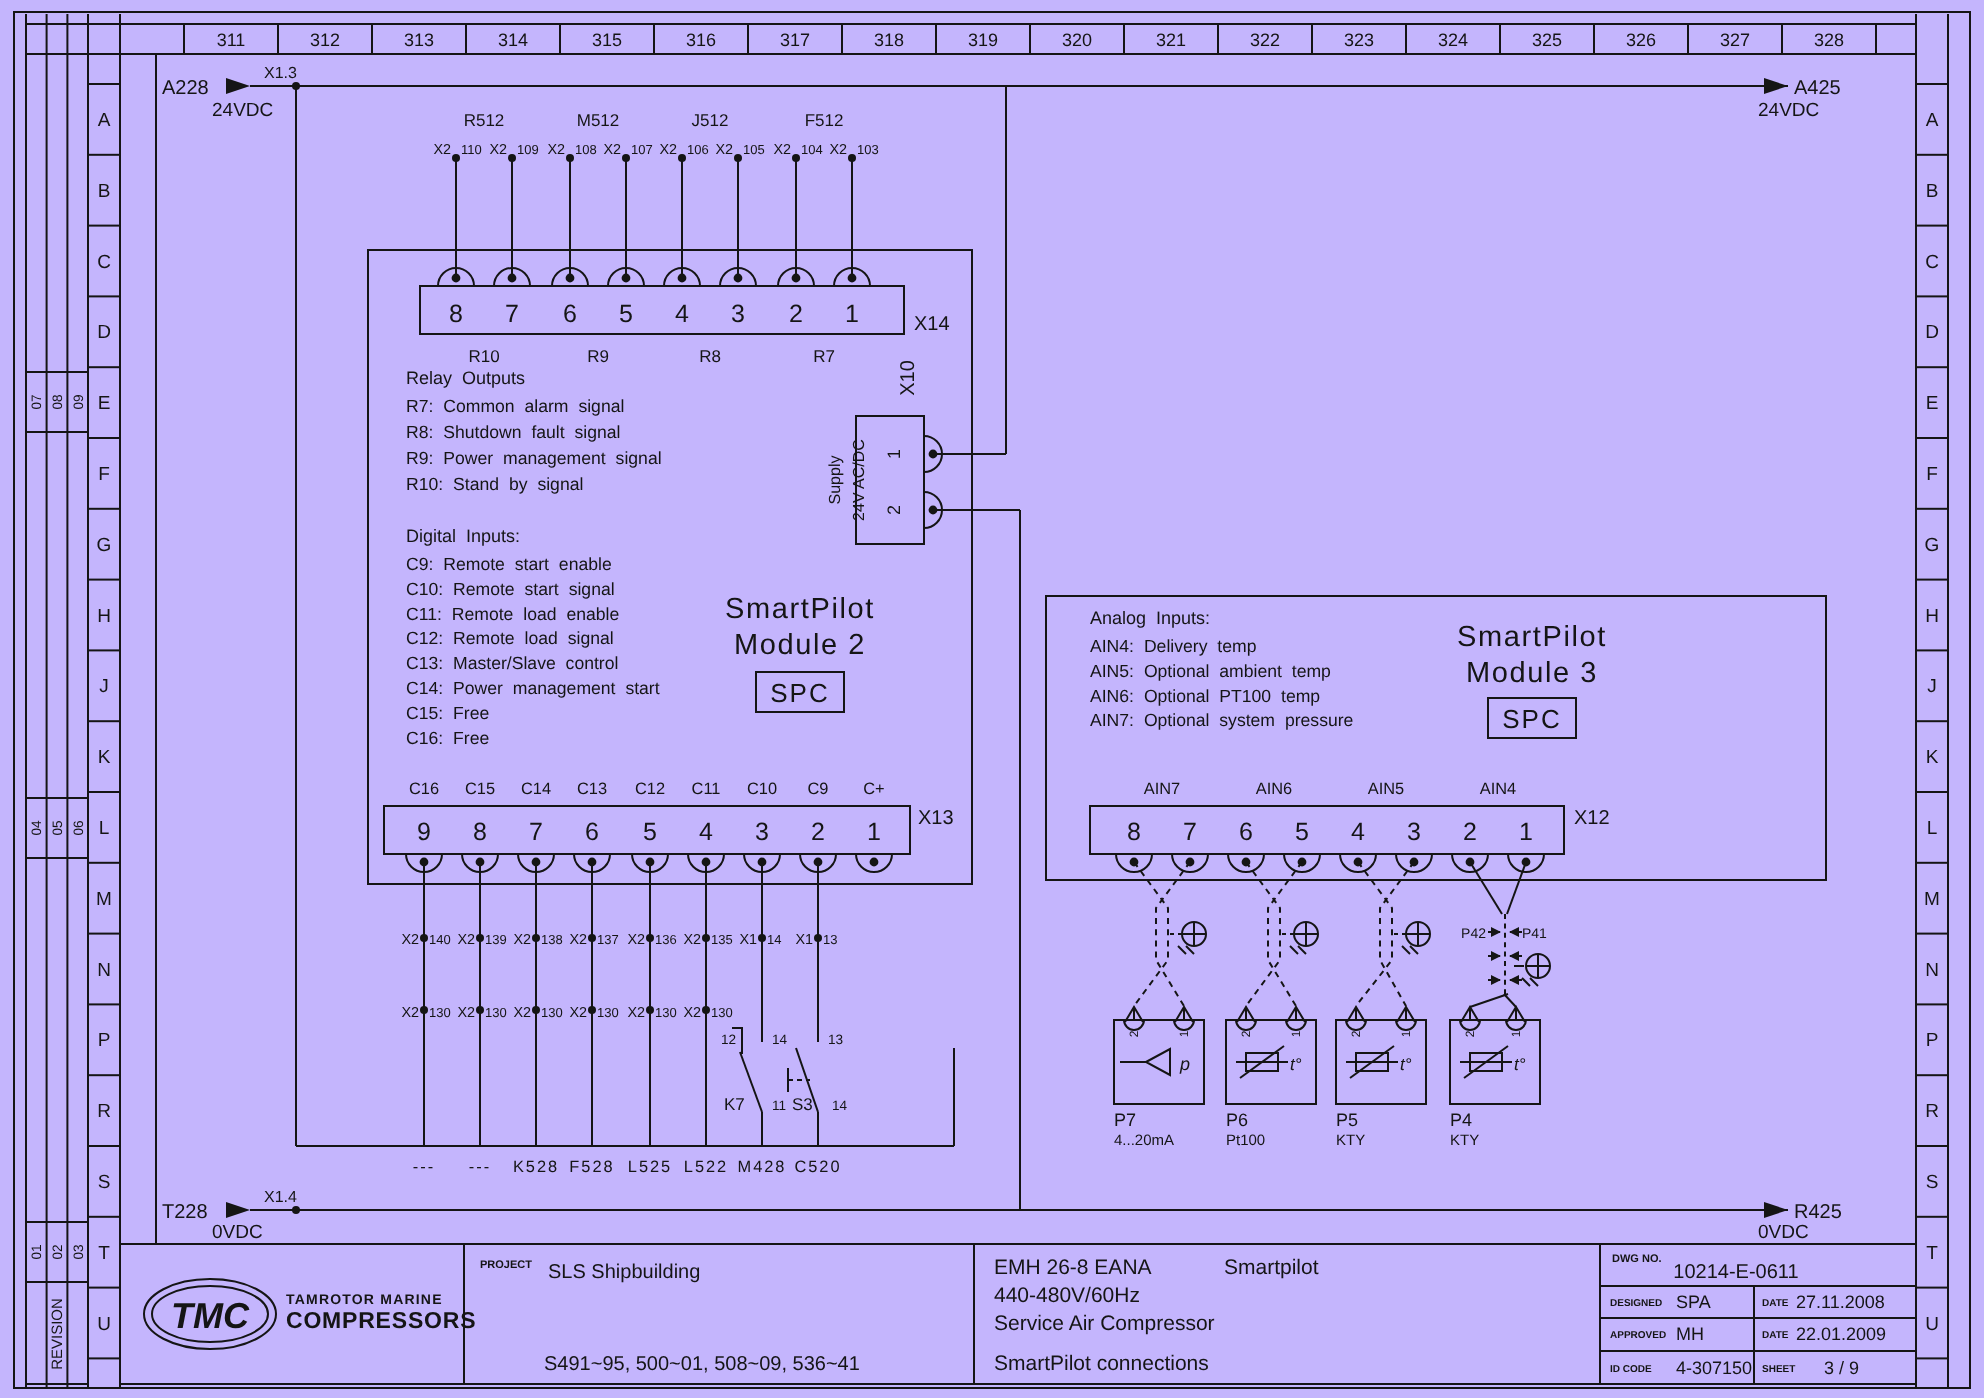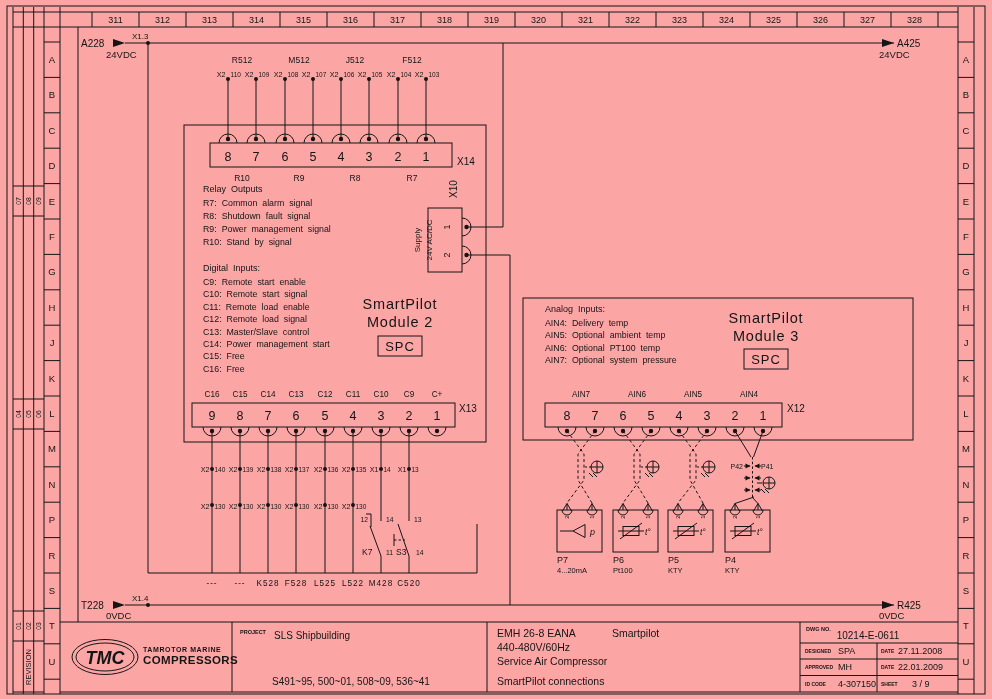--- a/index.html
+++ b/index.html
@@ -1,16 +1,16 @@
 <!DOCTYPE html>
 <html><head>
 <meta charset="utf-8">
 <style>
   html,body{margin:0;padding:0;background:#d8d8d8;}
-  #sheet{width:992px;height:699px;background:#fca5a5;position:relative;overflow:hidden;}
+  #sheet{width:992px;height:699px;background:#c4b5fd;position:relative;overflow:hidden;}
   svg{display:block;}
   svg text{font-family:"Liberation Sans","DejaVu Sans",sans-serif;fill:#151515;}
   .ln{stroke:#151515;fill:none;stroke-width:1;}
   .dot{fill:#151515;stroke:none;}
   .ws{word-spacing:2.5px;}
   .it{font-style:italic;}
   .bd{font-weight:bold;}
 </style>
 </head>
 <body>

